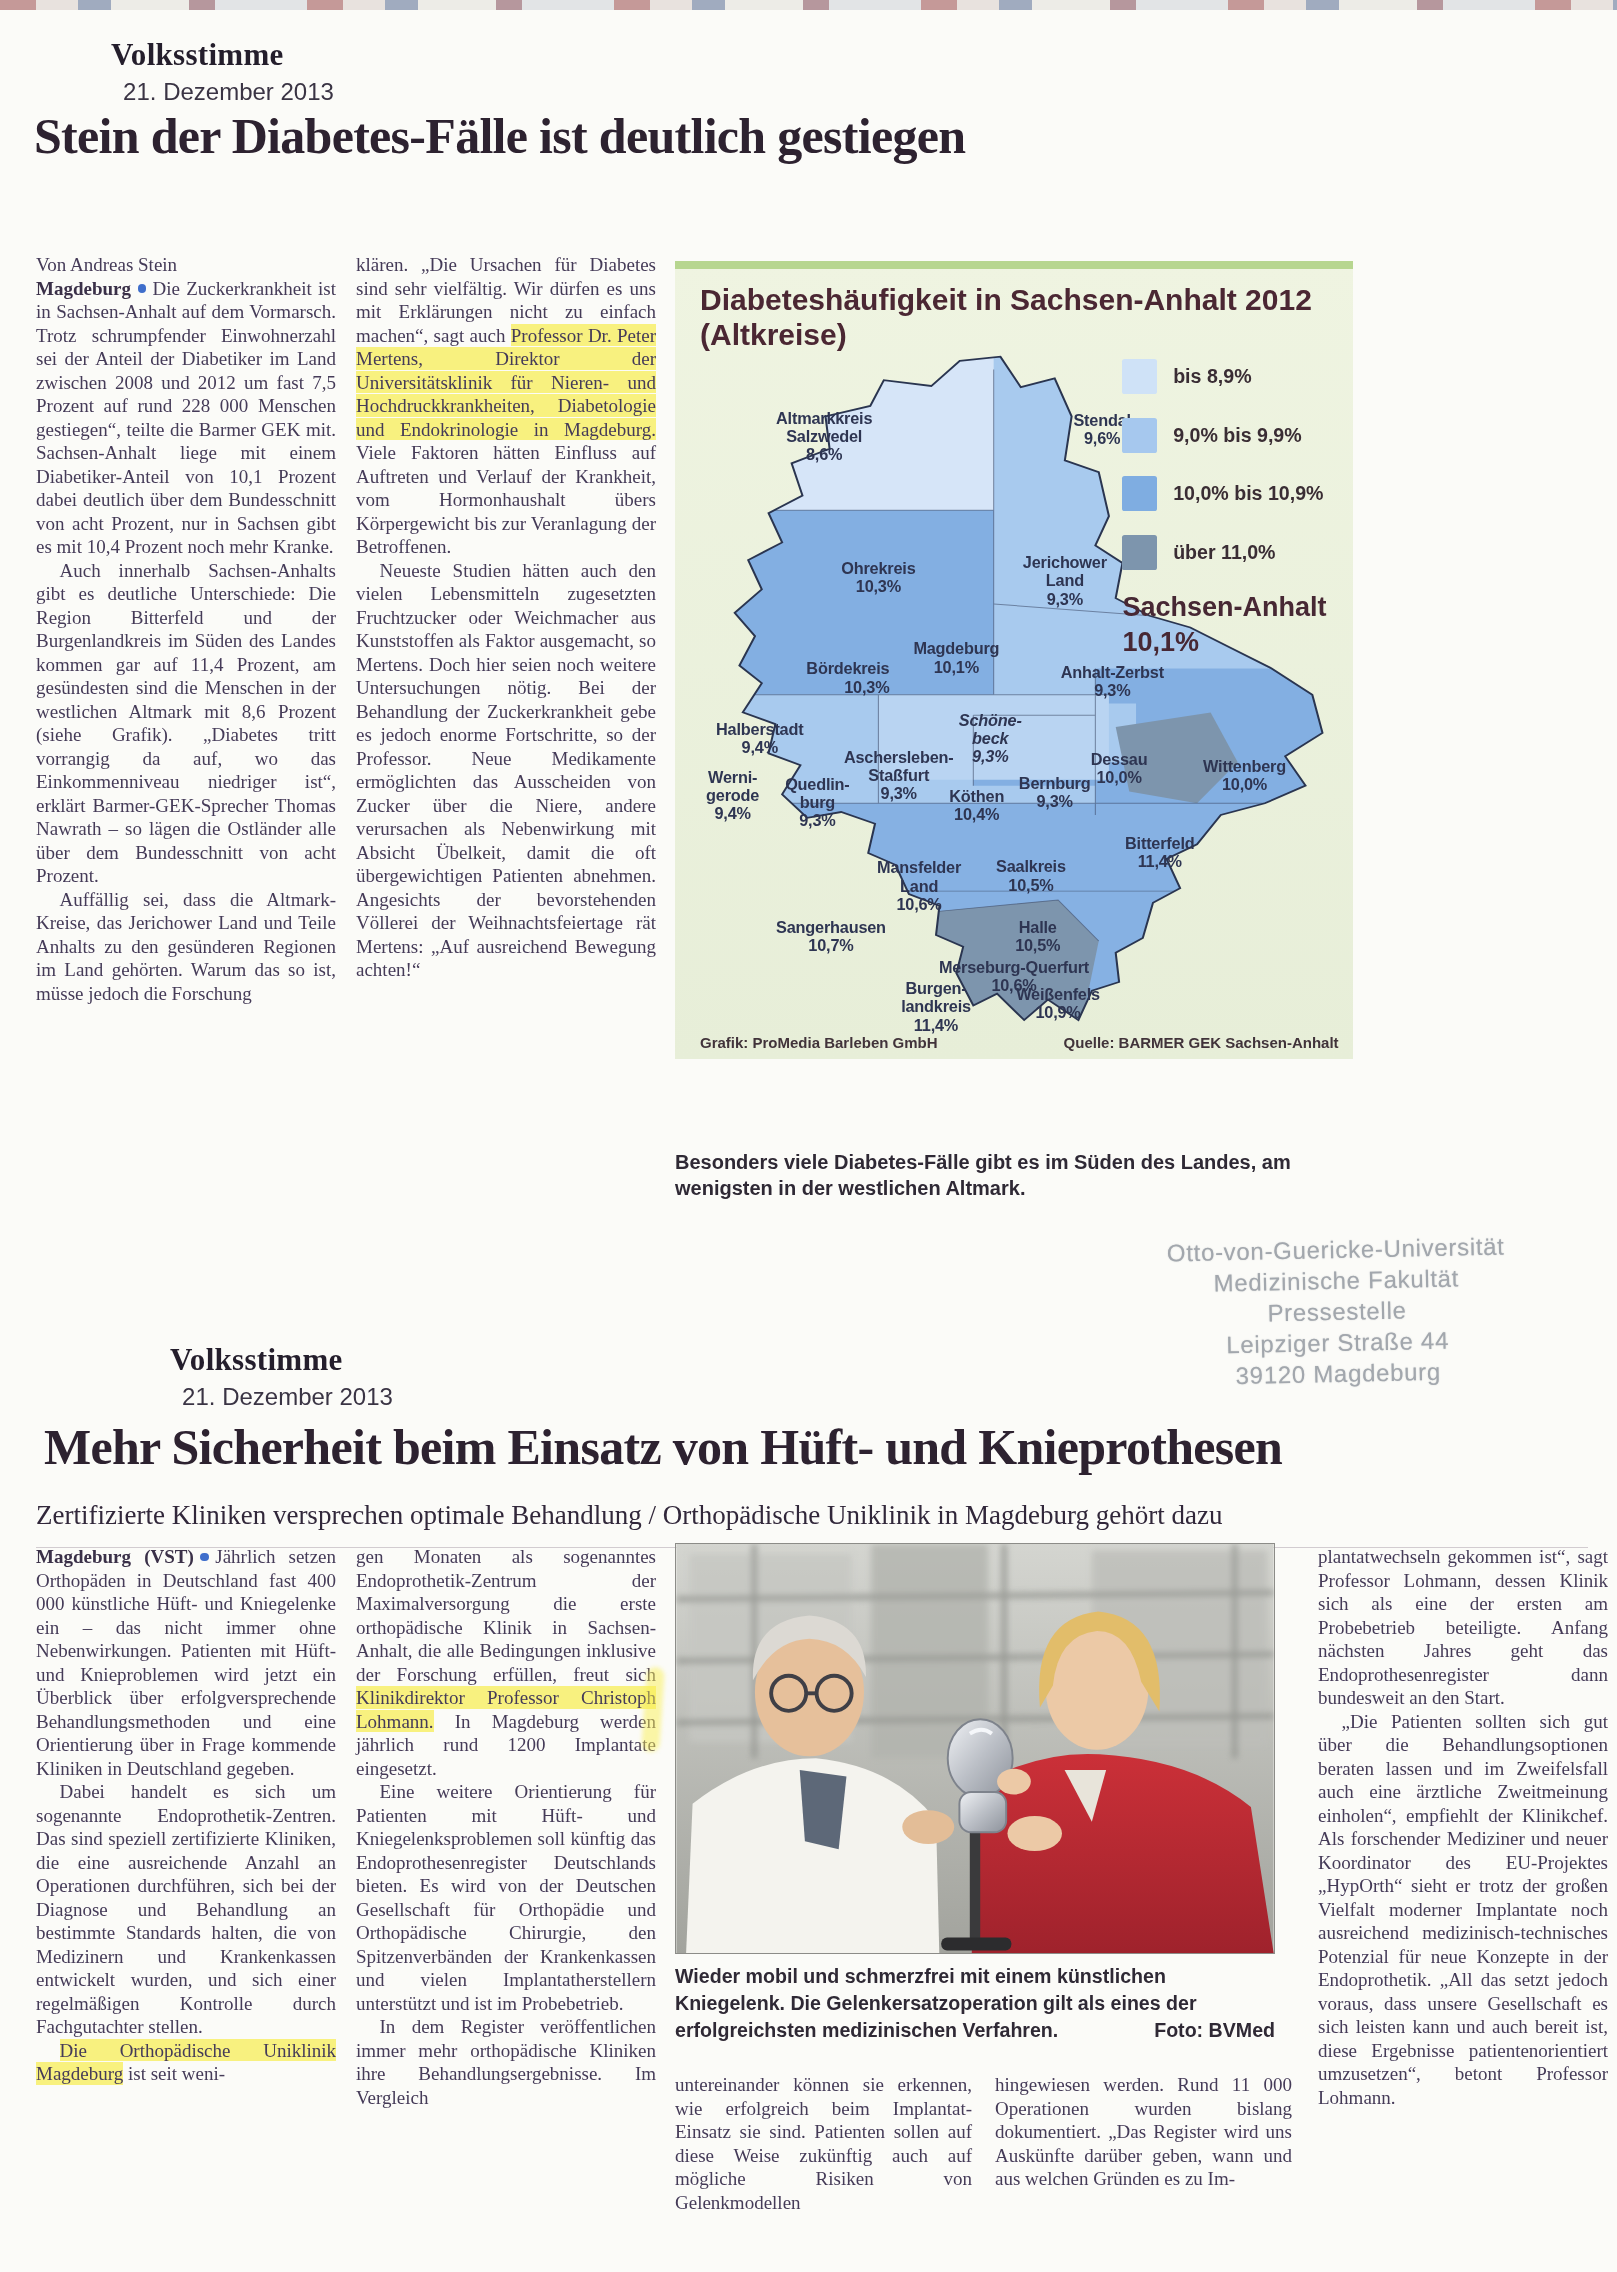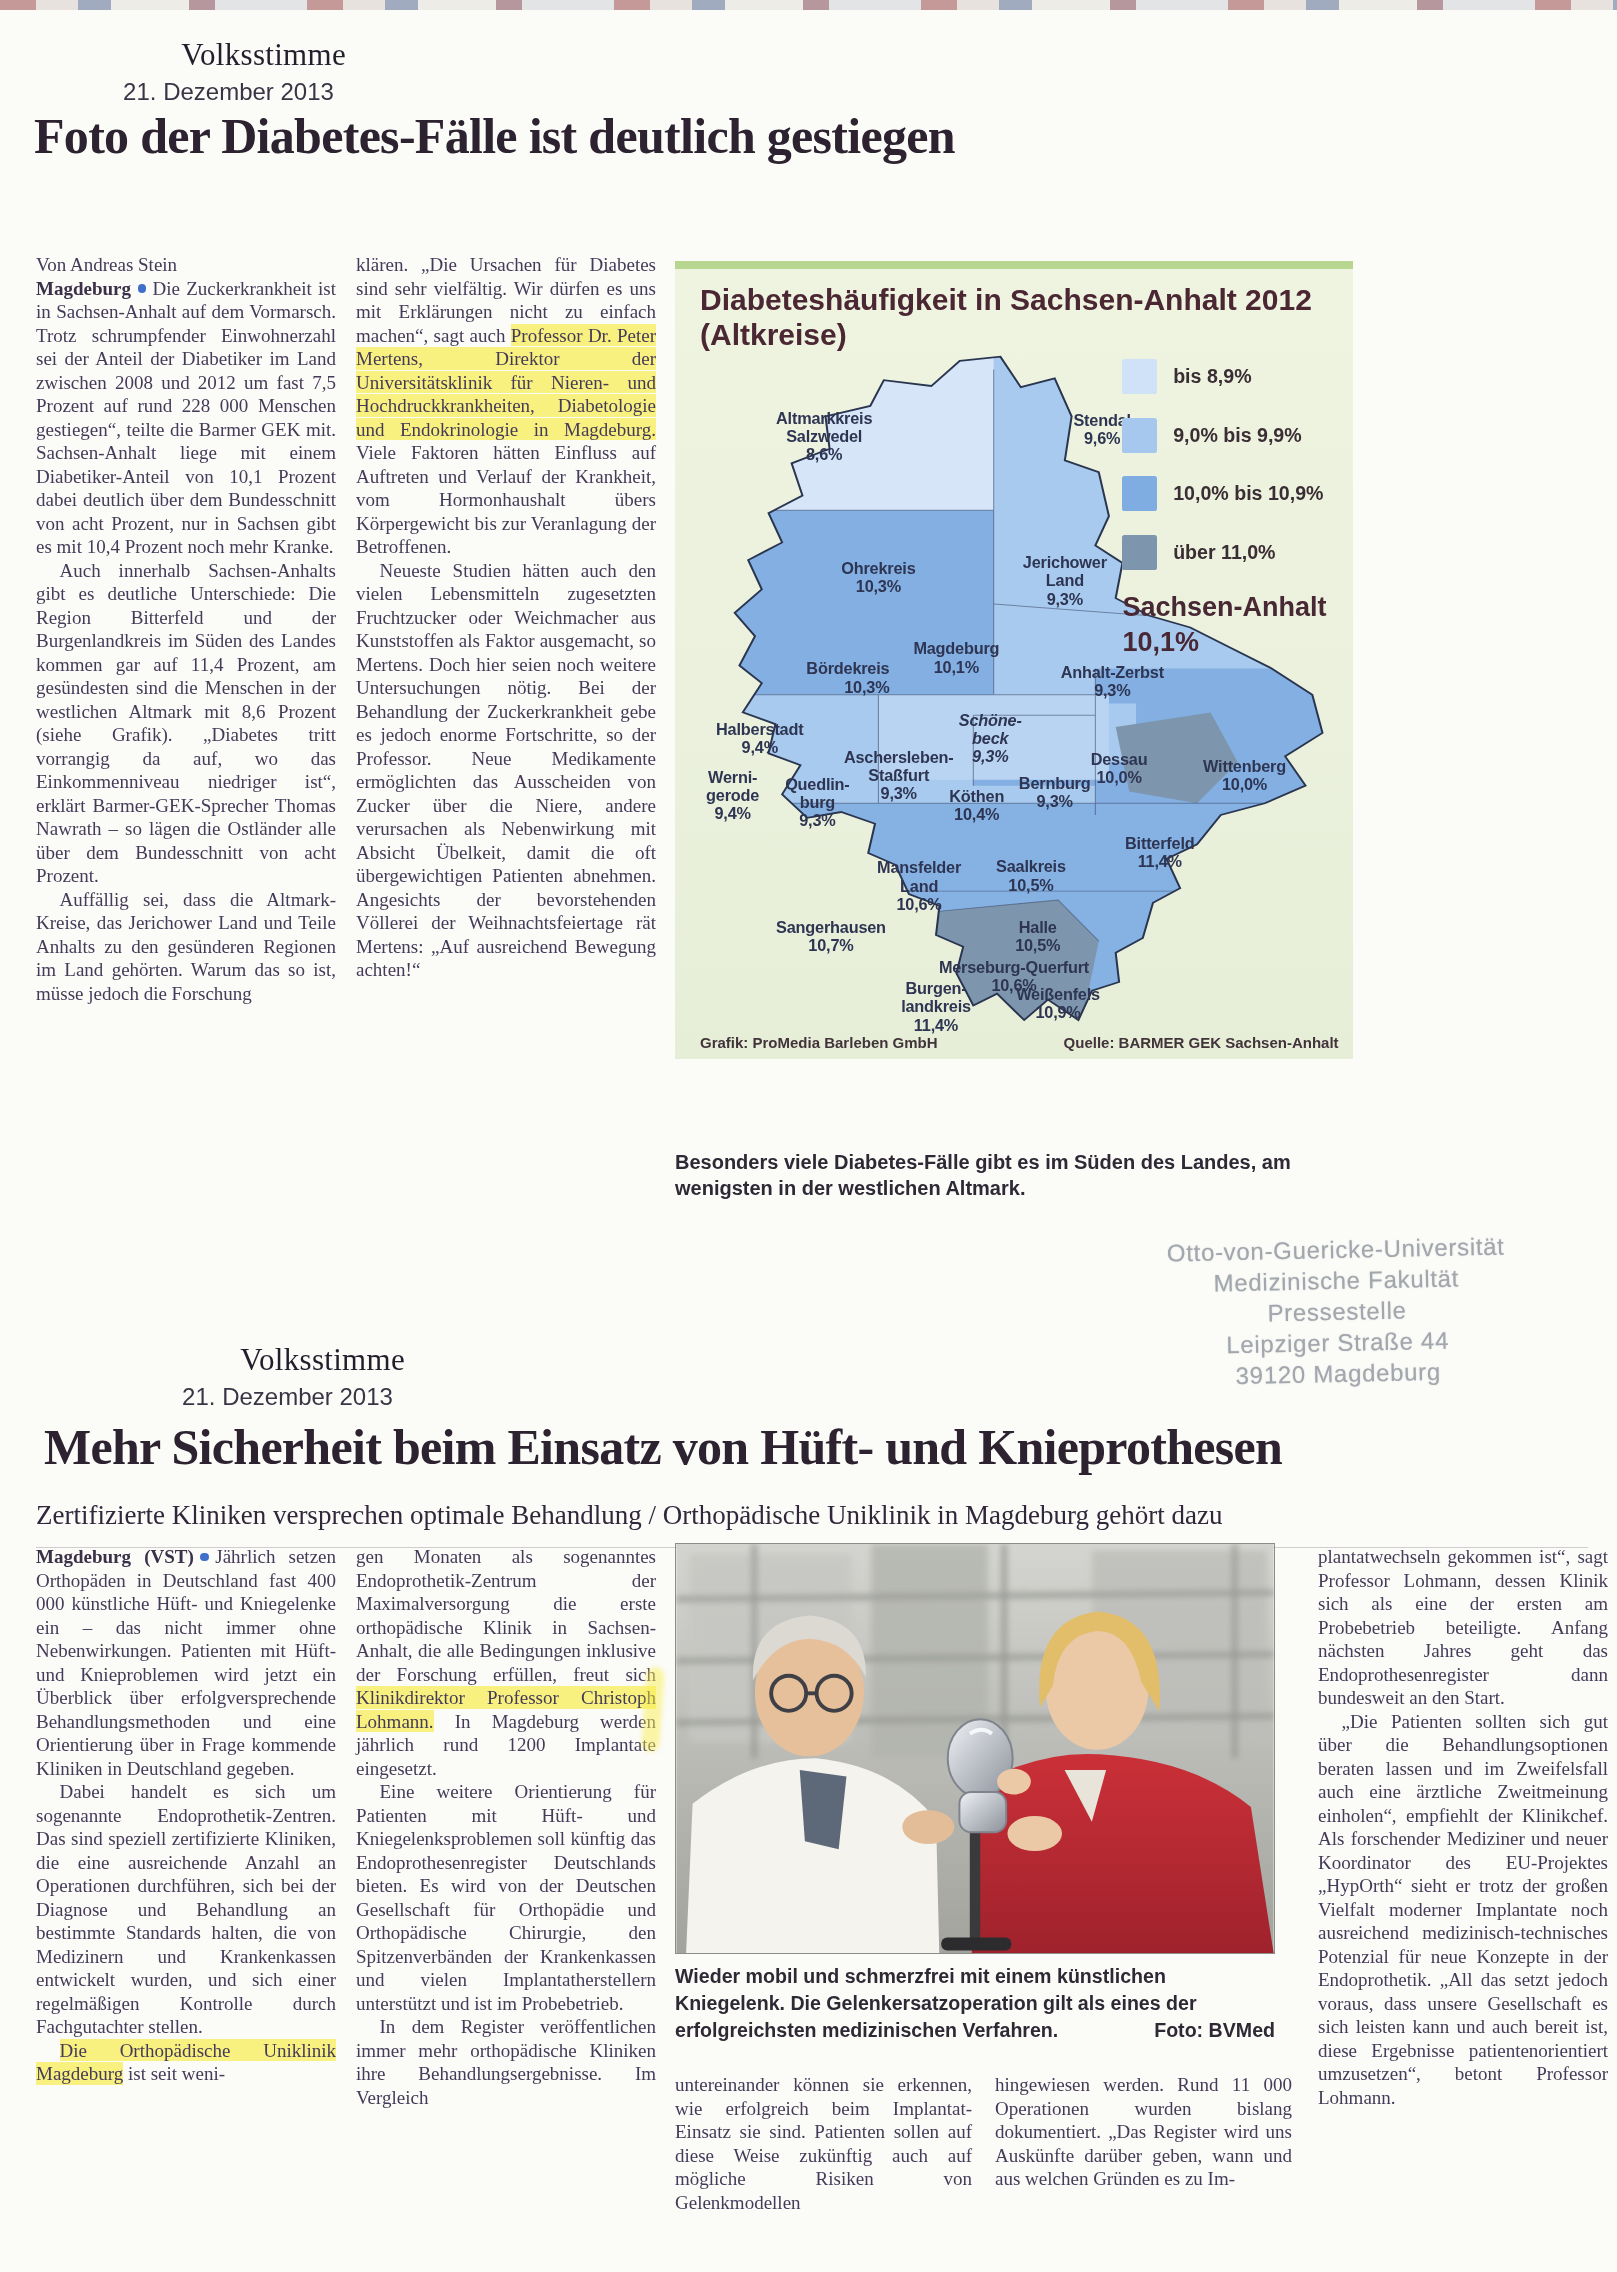--- a/index.html
+++ b/index.html
@@ -3,21 +3,21 @@
 <meta charset="utf-8">
 <style>
   html,body{margin:0;padding:0;background:#e8e8e6;}
   .page{position:relative;width:1618px;height:2273px;background:#fbfbf8;overflow:hidden;
         font-family:"Liberation Serif",serif;color:#443955;}
   .abs{position:absolute;}
   
   .scanstrip{left:0;top:0;width:1618px;height:9.8px;opacity:.55;filter:blur(0.7px);
     background:repeating-linear-gradient(90deg,#9a4a4a 0 36px,#d9cfc9 36px 78px,#566a92 78px 111px,#e3e0da 111px 189px,#7e4653 189px 215px,#cfd2d8 215px 307px);}
   
-  .masthead{font-weight:400;font-size:31px;color:#241e2c;letter-spacing:0.3px;text-align:right;}
+  .masthead{font-weight:700;font-size:31px;color:#241e2c;letter-spacing:0.3px;text-align:left;}
   .m-date{font-family:"Liberation Sans",sans-serif;font-size:24px;color:#3a3444;text-align:center;margin-top:5.2px;}
   .headline{font-weight:700;font-size:50px;line-height:1.04;color:#2d2230;letter-spacing:-0.7px;white-space:nowrap;}
   .deck{font-size:27px;color:#31273a;border-bottom:1.3px solid #d2ccd0;padding-bottom:15.7px;white-space:nowrap;}
   
   .bodycol{font-size:19px;line-height:23.5px;text-align:justify;color:#453b58;}
   .bodycol p{margin:0;}
   .bodycol p.ind{text-indent:23.5px;}
   .byline{margin-bottom:1.3px;}
   .dl{font-weight:700;color:#3a3048;}
   .dot{display:inline-block;width:8.5px;height:8.5px;border-radius:50%;background:#3f6ecb;margin:0 6.5px 3.3px 6.5px;vertical-align:middle;}
@@ -58,21 +58,21 @@
 
 <div class="page">
 
   <div class="abs scanstrip"></div>
 
   <div class="abs" style="left:111px;top:37px;width:235px;">
     <div class="masthead">Volksstimme</div>
     <div class="m-date">21. Dezember 2013</div>
   </div>
 
-  <div class="abs headline" style="left:34px;top:110px;width:1552px;">Foto der Diabetes-Fälle ist deutlich gestiegen</div>
+  <div class="abs headline" style="left:34px;top:110px;width:1552px;">Stein der Diabetes-Fälle ist deutlich gestiegen</div>
 
 
   <div class="abs bodycol" style="left:36px;top:253px;width:300px;">
     <p class="byline">Von Andreas Stein</p>
     <p><span class="dl">Magdeburg</span><span class="dot"></span><span>Die Zuckerkrankheit ist in Sachsen-Anhalt auf dem Vormarsch. Trotz schrumpfender Einwohnerzahl sei der Anteil der Diabetiker im Land zwischen 2008 und 2012 um fast 7,5 Prozent auf rund 228 000 Menschen gestiegen“, teilte die Barmer GEK mit. Sachsen-Anhalt liege mit einem Diabetiker-Anteil von 10,1 Prozent dabei deutlich über dem Bundesschnitt von acht Prozent, nur in Sachsen gibt es mit 10,4 Prozent noch mehr Kranke.</span></p>
     <p class="ind">Auch innerhalb Sachsen-Anhalts gibt es deutliche Unterschiede: Die Region Bitterfeld und der Burgenlandkreis im Süden des Landes kommen gar auf 11,4 Prozent, am gesündesten sind die Menschen in der westlichen Altmark mit 8,6 Prozent (siehe Grafik). „Diabetes tritt vorrangig da auf, wo das Einkommenniveau niedriger ist“, erklärt Barmer-GEK-Sprecher Thomas Nawrath – so lägen die Ostländer alle über dem Bundesschnitt von acht Prozent.</p>
     <p class="ind">Auffällig sei, dass die Altmark-Kreise, das Jerichower Land und Teile Anhalts zu den gesünderen Regionen im Land gehörten. Warum das so ist, müsse jedoch die Forschung</p>
   </div>
 
   <div class="abs bodycol" style="left:356px;top:253px;width:300px;">

